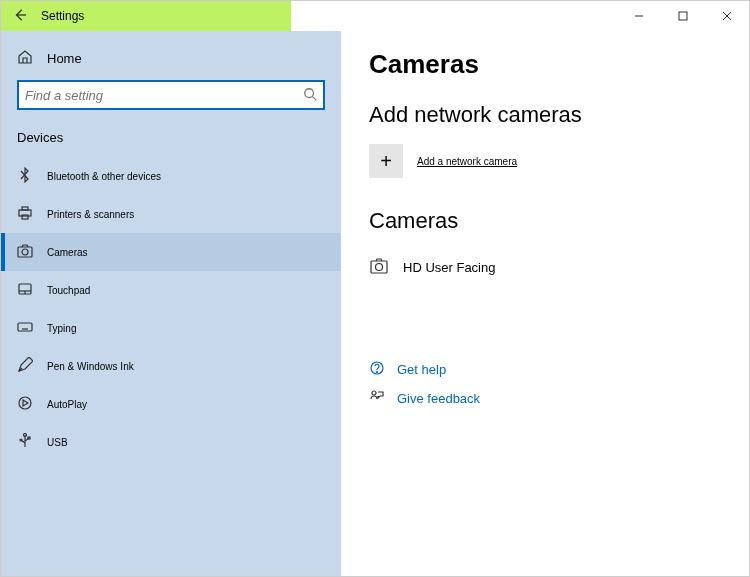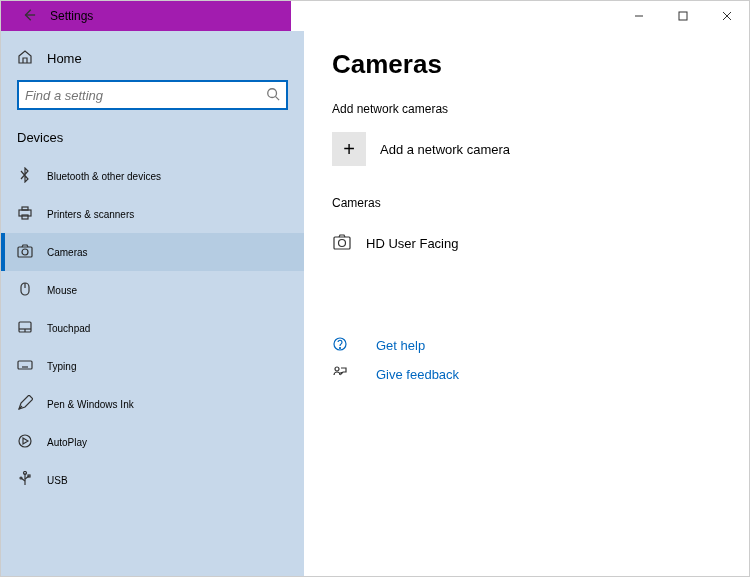--- a/index.html
+++ b/index.html
@@ -22,22 +22,22 @@
   .titlebar {
     height: 30px;
     display: flex;
     align-items: center;
     background: #fff;
   }
   .titlebar-left {
     display: flex;
     align-items: center;
     gap: 14px;
-    padding-left: 21px;
-    background: #a21caf;
+    padding-left: 12px;
+    background: #bef264;
     height: 100%;
     width: 290px;
   }
   .titlebar-left .back-icon svg { width: 14px; height: 14px; }
   .titlebar-title { font-size: 12px; }
   .titlebar-controls {
     margin-left: auto;
     display: flex;
     height: 100%;
   }
@@ -50,21 +50,21 @@
     font-size: 13px;
     color: #333;
   }
   .win-btn svg { width: 10px; height: 10px; }
   .body {
     flex: 1;
     display: flex;
     overflow: hidden;
   }
   .sidebar {
-    width: 303px;
+    width: 340px;
     background: #c7d8ea;
     display: flex;
     flex-direction: column;
     padding-top: 10px;
     overflow-y: auto;
   }
   .home-row {
     display: flex;
     align-items: center;
     gap: 14px;
@@ -120,55 +120,55 @@
     flex: 1;
     padding: 18px 28px;
     overflow-y: auto;
   }
   .h1 {
     font-size: 26px;
     font-weight: 600;
     margin-bottom: 22px;
   }
   .h2 {
-    font-size: 12px;
+    font-size: 22px;
     font-weight: 400;
     margin-bottom: 16px;
   }
   .add-row {
     display: flex;
     align-items: center;
     gap: 14px;
     margin-bottom: 30px;
     cursor: pointer;
   }
   .plus-box {
     width: 34px;
     height: 34px;
     background: #e5e5e5;
     display: flex;
     align-items: center;
     justify-content: center;
     font-size: 20px;
     font-weight: 300;
   }
-  .add-label { font-size: 13px; }
+  .add-label { font-size: 10px; text-decoration: underline; }
   .device-row {
     display: flex;
     align-items: center;
     gap: 14px;
     padding: 6px 0;
     font-size: 13px;
   }
   .device-row svg { width: 20px; height: 20px; }
   .help-section { margin-top: 70px; }
   .help-row {
     display: flex;
     align-items: center;
-    gap: 28px;
+    gap: 12px;
     padding: 5px 0;
     font-size: 13px;
   }
   .help-row svg { width: 16px; height: 16px; }
   .help-row .link { color: #0067c0; cursor: pointer; }
 </style>
 </head>
 <body>
 
 <div class="window">
@@ -254,29 +254,20 @@
         <span>
           <svg viewBox="0 0 16 16" fill="none" stroke-width="1.2">
               <rect x="1" y="4" width="14" height="10" rx="1"></rect>
               <circle cx="8" cy="9" r="3"></circle>
               <path d="M5 4 L6 2 H10 L11 4"></path>
             </svg>
         </span>
         <span>Cameras</span>
       </div>
 
-      <div class="nav-item">
-        <span>
-          <svg viewBox="0 0 16 16" fill="none" stroke-width="1.2">
-              <rect x="4" y="2" width="8" height="12" rx="4"></rect>
-              <line x1="8" y1="2" x2="8" y2="7"></line>
-            </svg>
-        </span>
-        <span>Mouse</span>
-      </div>
 
       <div class="nav-item">
         <span>
           <svg viewBox="0 0 16 16" fill="none" stroke-width="1.2">
               <rect x="2" y="3" width="12" height="10" rx="1"></rect>
               <line x1="2" y1="10" x2="14" y2="10"></line>
               <line x1="8" y1="10" x2="8" y2="13"></line>
             </svg>
         </span>
         <span>Touchpad</span>

